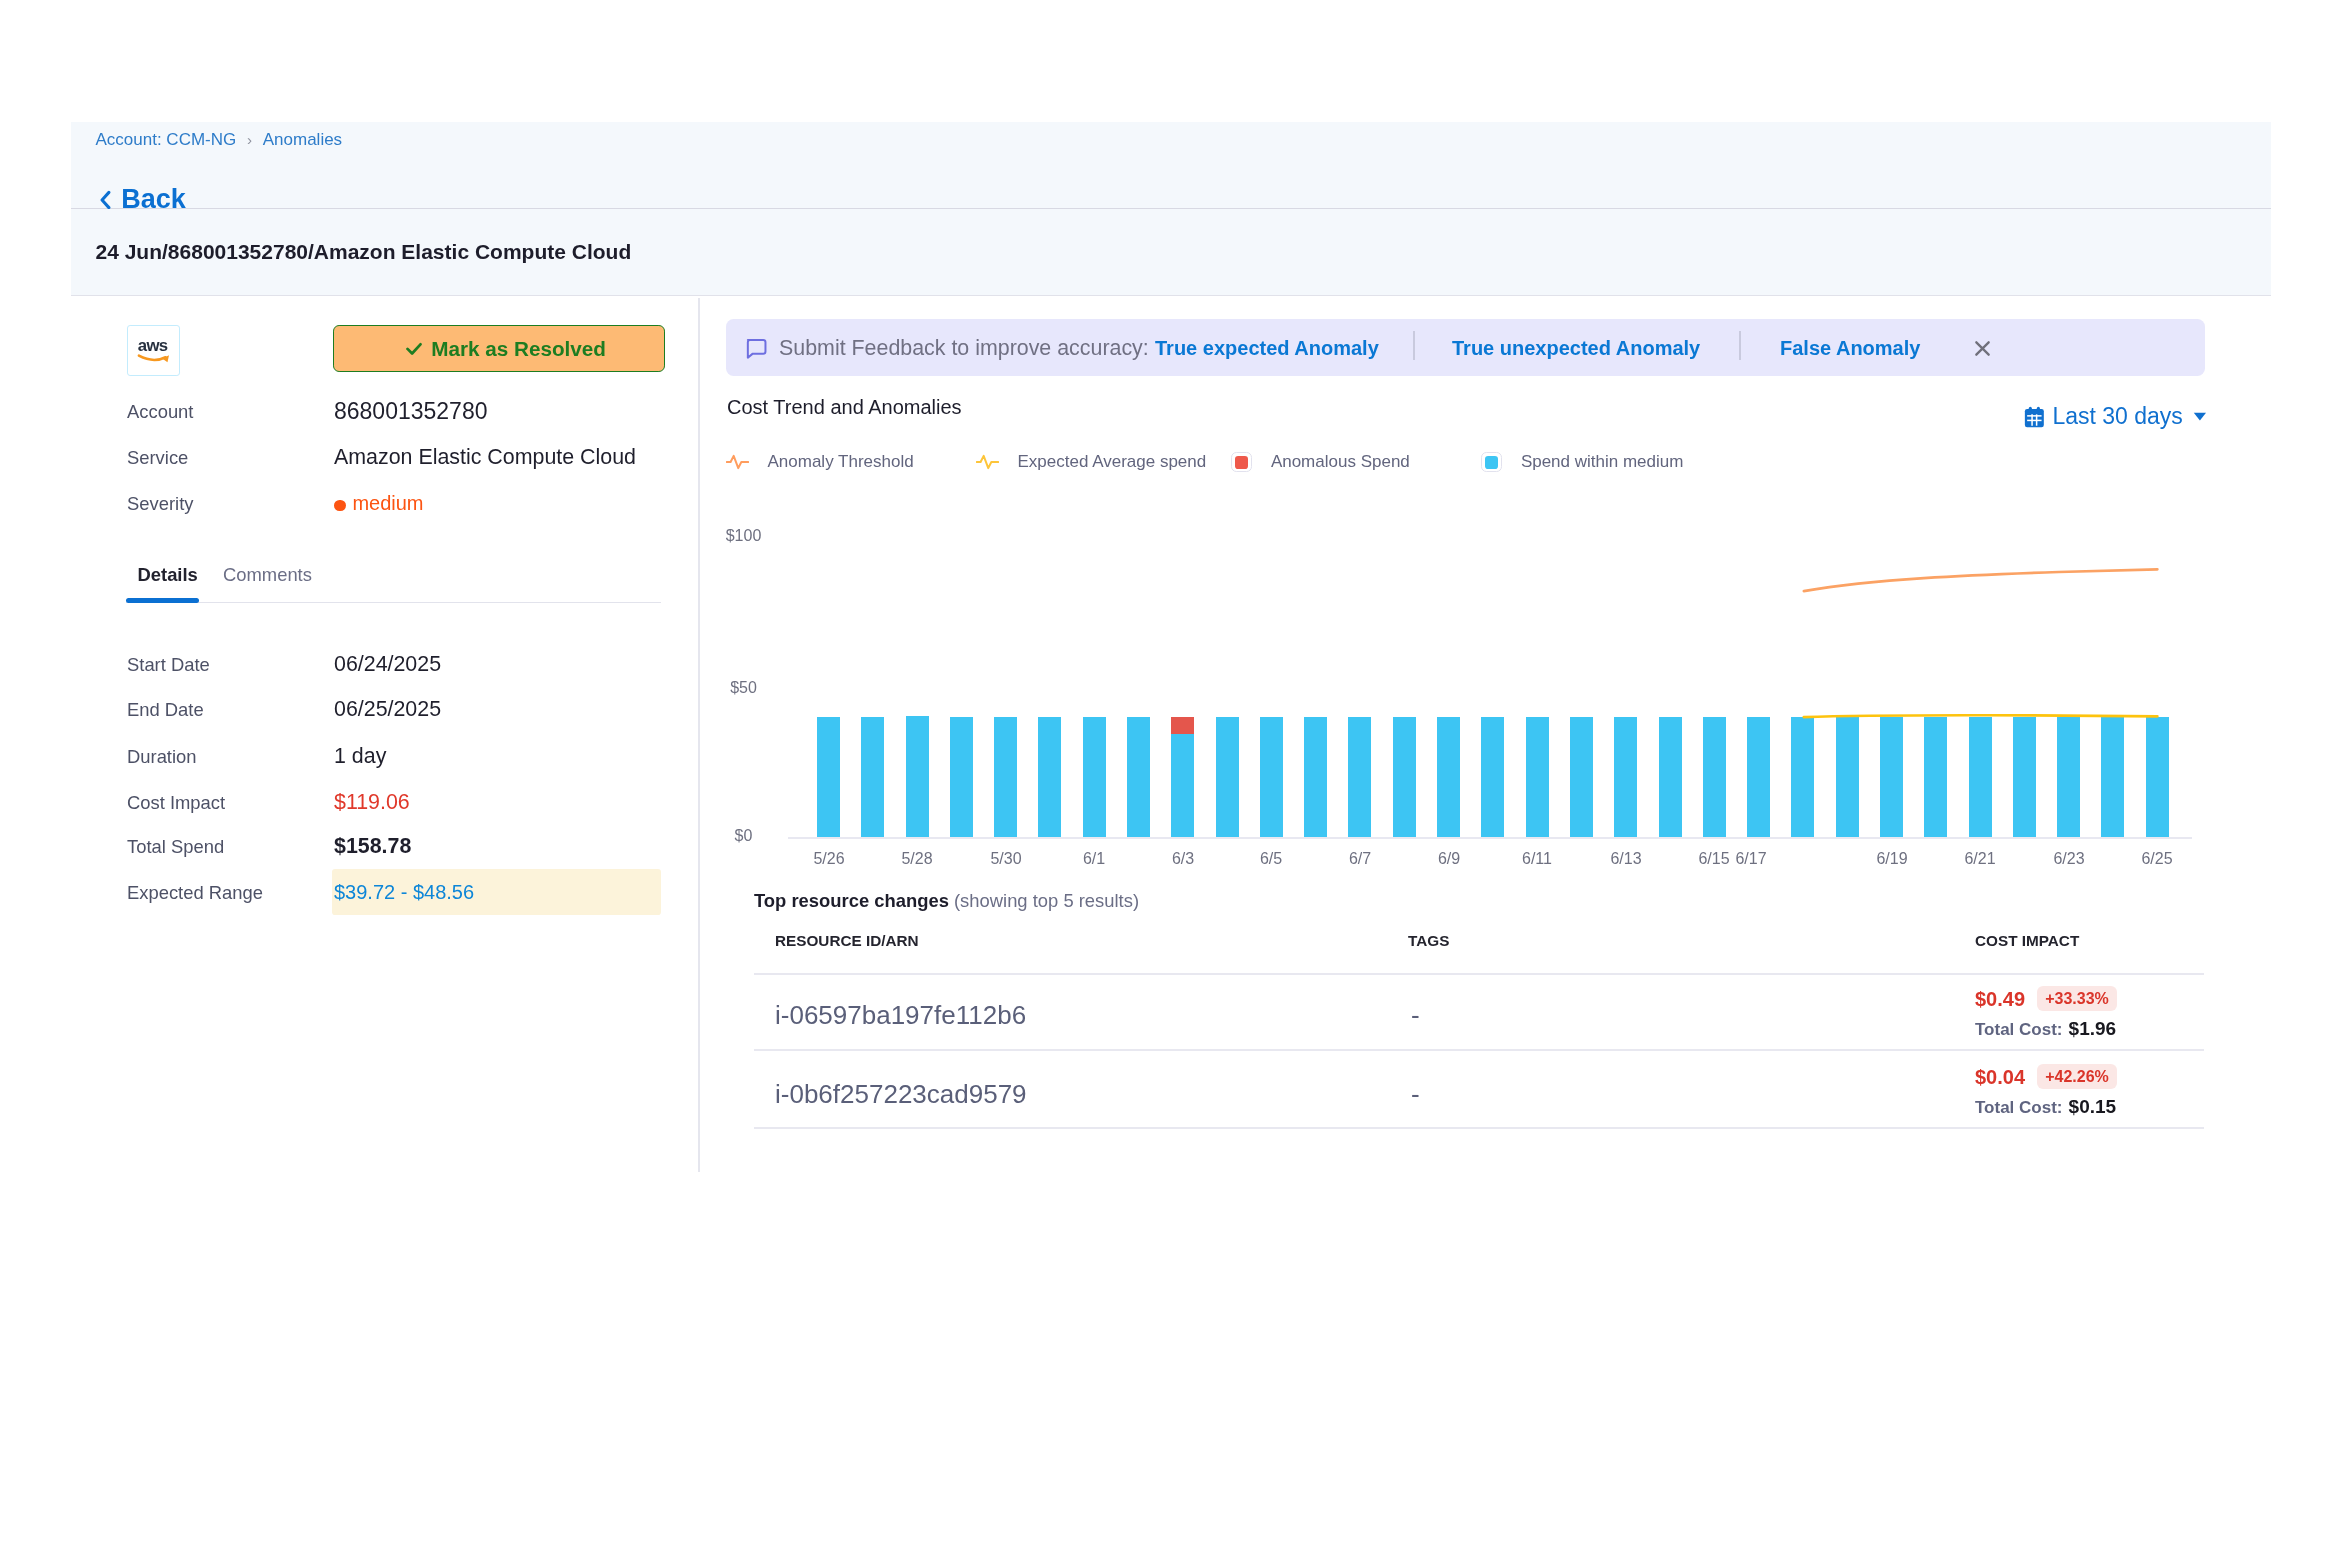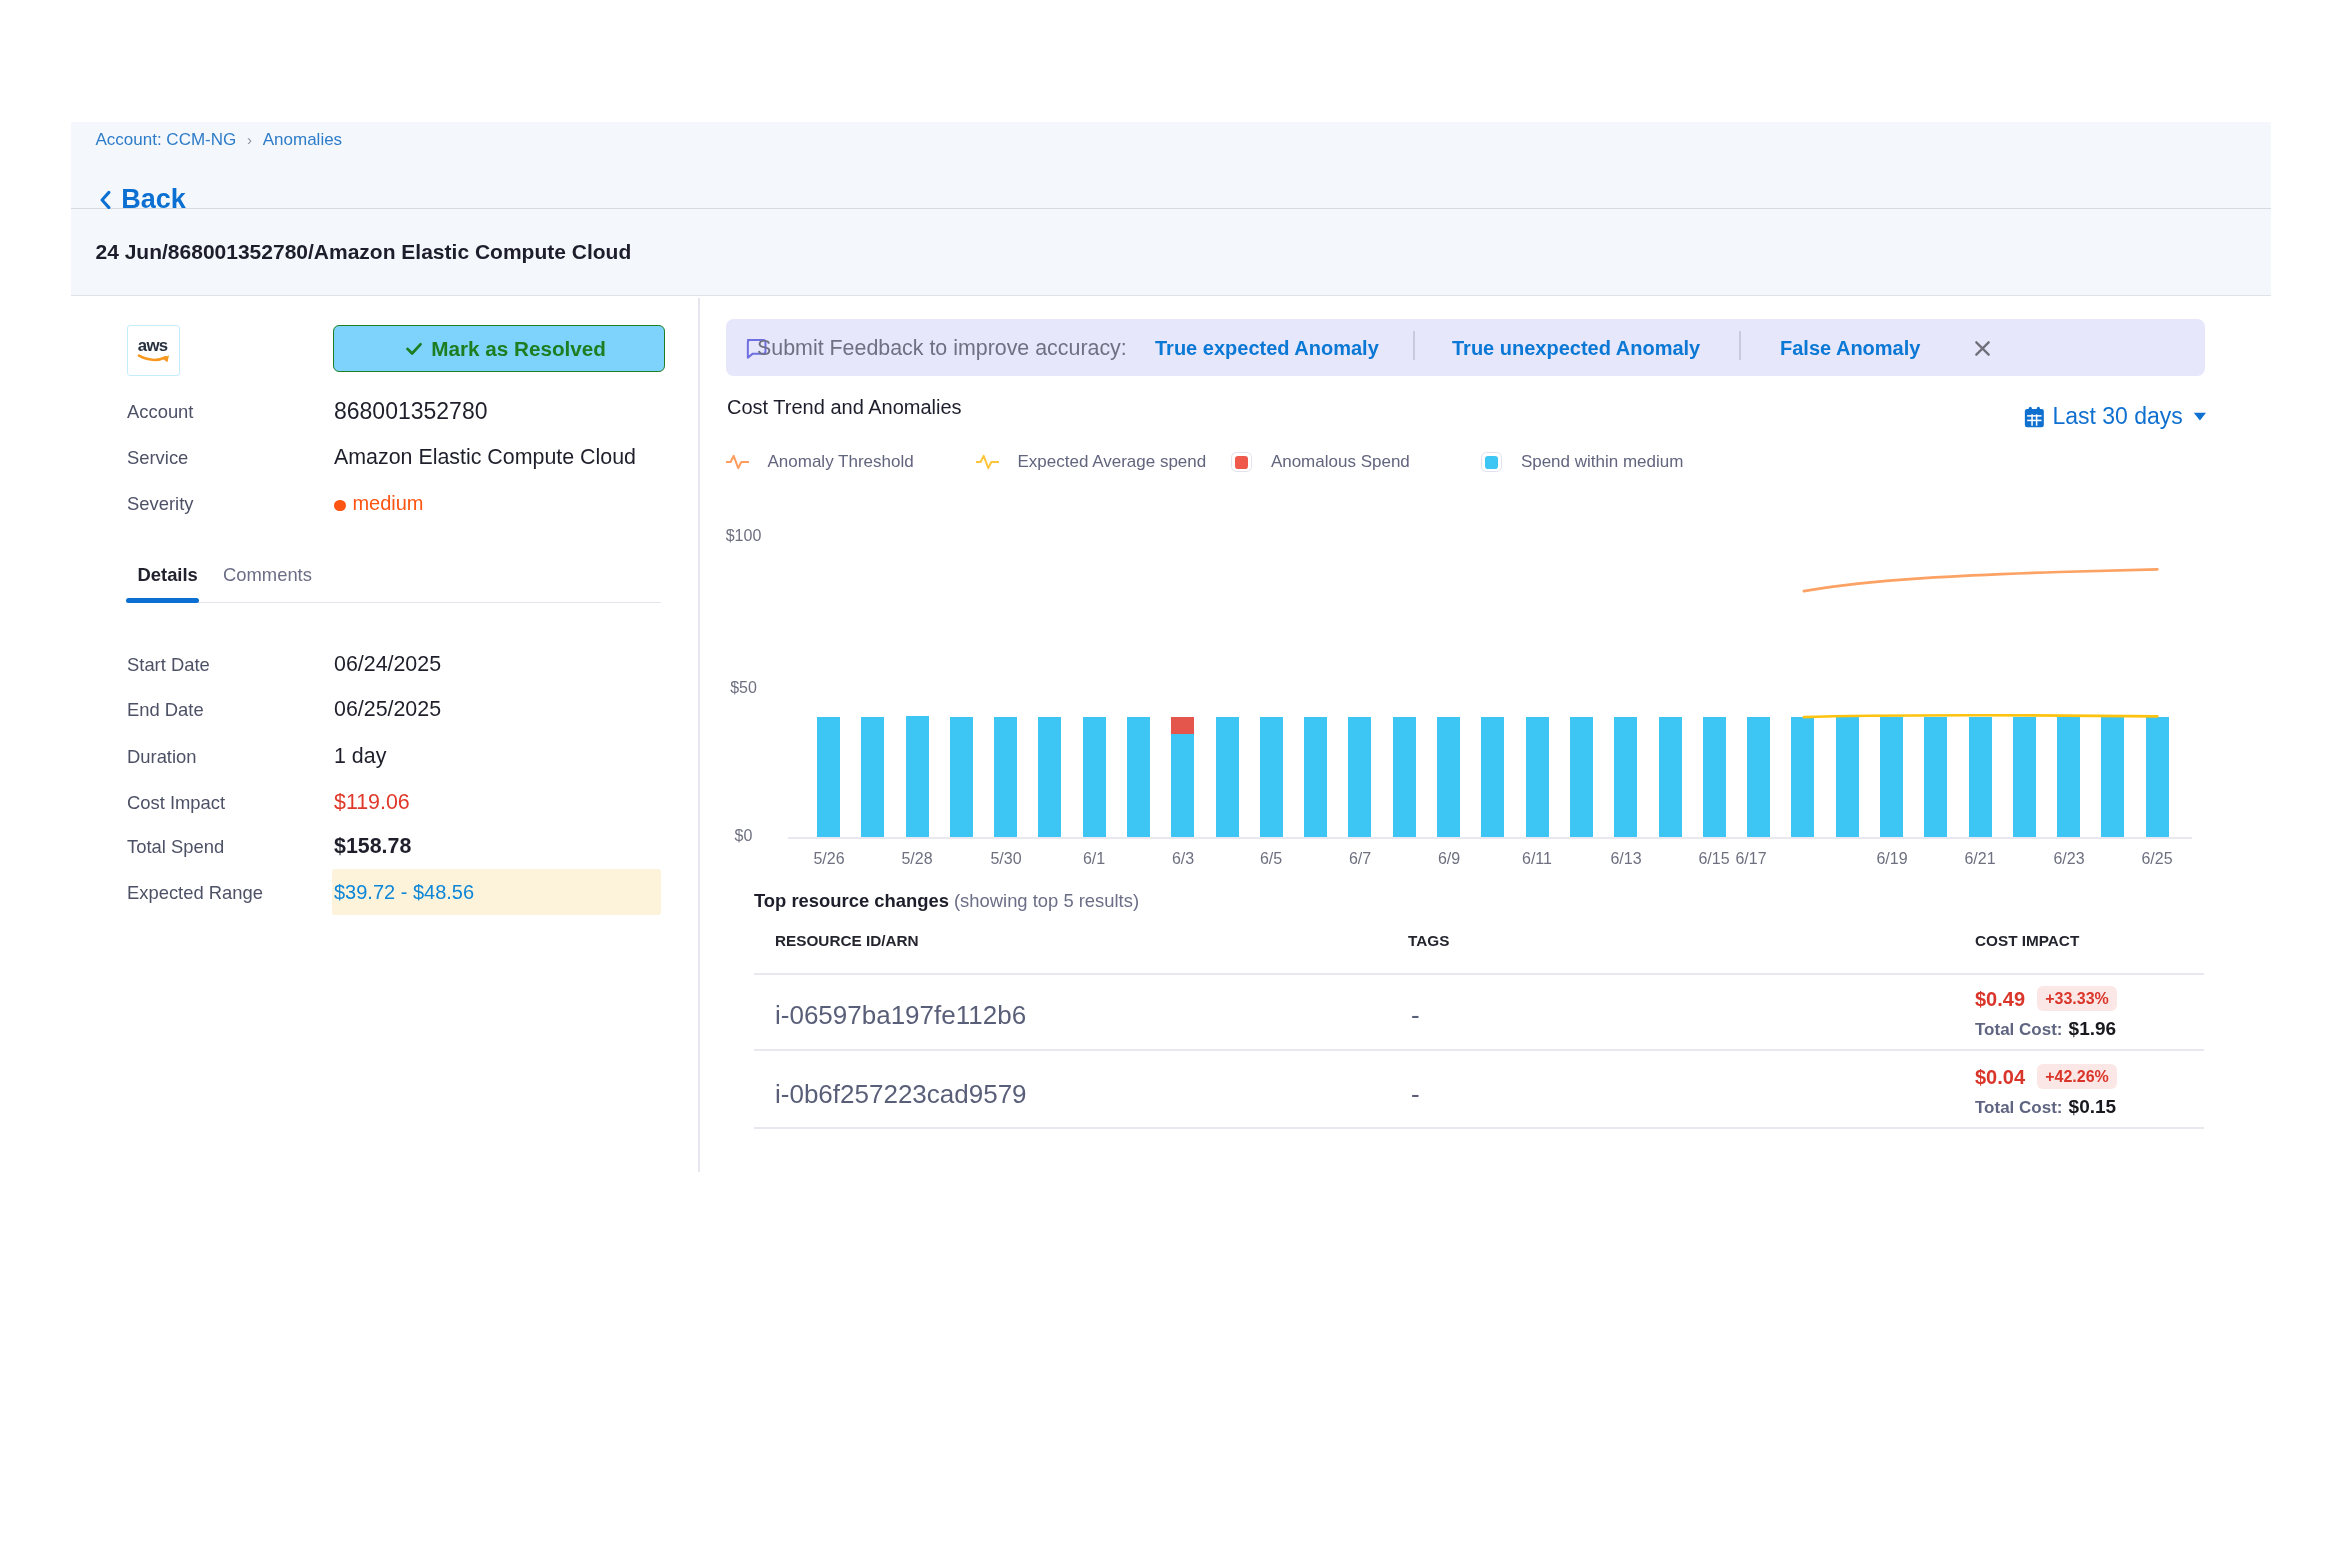--- a/index.html
+++ b/index.html
@@ -17,42 +17,42 @@
 #backrow .t { font-size:27px; font-weight:bold; color:#0b70d2; }
 #titleband { position:absolute; left:71px; top:209px; width:2200px; height:87px;
   background:#f4f8fc; border-bottom:1.5px solid #e1e2ea; }
 #titleband .t { position:absolute; left:24.5px; top:50%; transform:translateY(-50%);
   font-size:21px; font-weight:bold; color:#1d1d2b; }
 
 
 #awsbox { position:absolute; left:127px; top:325px; width:53px; height:51px;
   background:#fff; border:1.5px solid #c3ecfd; border-radius:3.1px; }
 #resolve { position:absolute; left:333px; top:325px; width:332px; height:47px;
-  border:1.5px solid #1d7d21; border-radius:6.1px; background:#7dd3fc;
+  border:1.5px solid #1d7d21; border-radius:6.1px; background:#fdba74;
   display:flex; align-items:center; justify-content:center;padding-left:14px; }
 #resolve .t { font-size:20.7px; font-weight:bold; color:#1d7d21; margin-left:9.2px; }
 .lrow { position:absolute; left:127px; width:536px; height:27.6px; display:flex; align-items:center; }
 .lrow .lab { font-size:18.4px; color:#4d5166; }
 .lrow .val { position:absolute; left:207px; font-size:21.4px; color:#1f1f2c; }
 #sevdot { display:inline-block; width:11.5px; height:11.5px; border-radius:50%; background:#fc5412;
   margin-right:6.9px; vertical-align:-0.8px; }
 #tabs { position:absolute; left:126px; top:560px; width:535px; height:43px;
   border-bottom:1.5px solid #e2e3ec; }
 #tabs .d { position:absolute; left:11.5px; top:3.8px; font-size:18.4px; font-weight:bold; color:#22222e; }
 #tabs .c { position:absolute; left:97px; top:3.8px; font-size:18.4px; color:#6b6e86; }
 #tabind { position:absolute; left:126px; top:598px; width:73px; height:5.4px; border-radius:3.1px;
   background:#0b70d2; }
 #expbox { position:absolute; left:332px; top:869px; width:329px; height:46px;
   background:#fcf3da; border-radius:3.1px; }
 #vdivider { position:absolute; left:698px; top:298px; width:1.5px; height:874px; background:#e5e6ee; }
 
 
 #feedback { position:absolute; left:726px; top:319px; width:1479px; height:57px;
   background:#e7e7fc; border-radius:7.7px; }
-#feedback .msg { position:absolute; left:31px; top:50%; transform:translateY(-50%);
+#feedback .msg { position:absolute; left:53px; top:50%; transform:translateY(-50%);
   font-size:21.4px; color:#707083; }
 #feedback .lnk { position:absolute; top:50%; transform:translateY(-50%);
   font-size:20px; font-weight:bold; color:#0a78d4; }
 #feedback .vsep { position:absolute; top:12.2px; width:1.5px; height:29px; background:#c9cade; }
 #fbicon { position:absolute; left:17.6px; top:17.6px; }
 
 
 #ctitle { position:absolute; left:727px; top:396px; font-size:20px; font-weight:500; color:#1d1d2b; }
 #daterange { position:absolute; left:2024px; top:403px; display:flex; align-items:center; }
 #daterange .t { font-size:23px; color:#1070cf; margin:0 10.7px 0 7.7px; }

